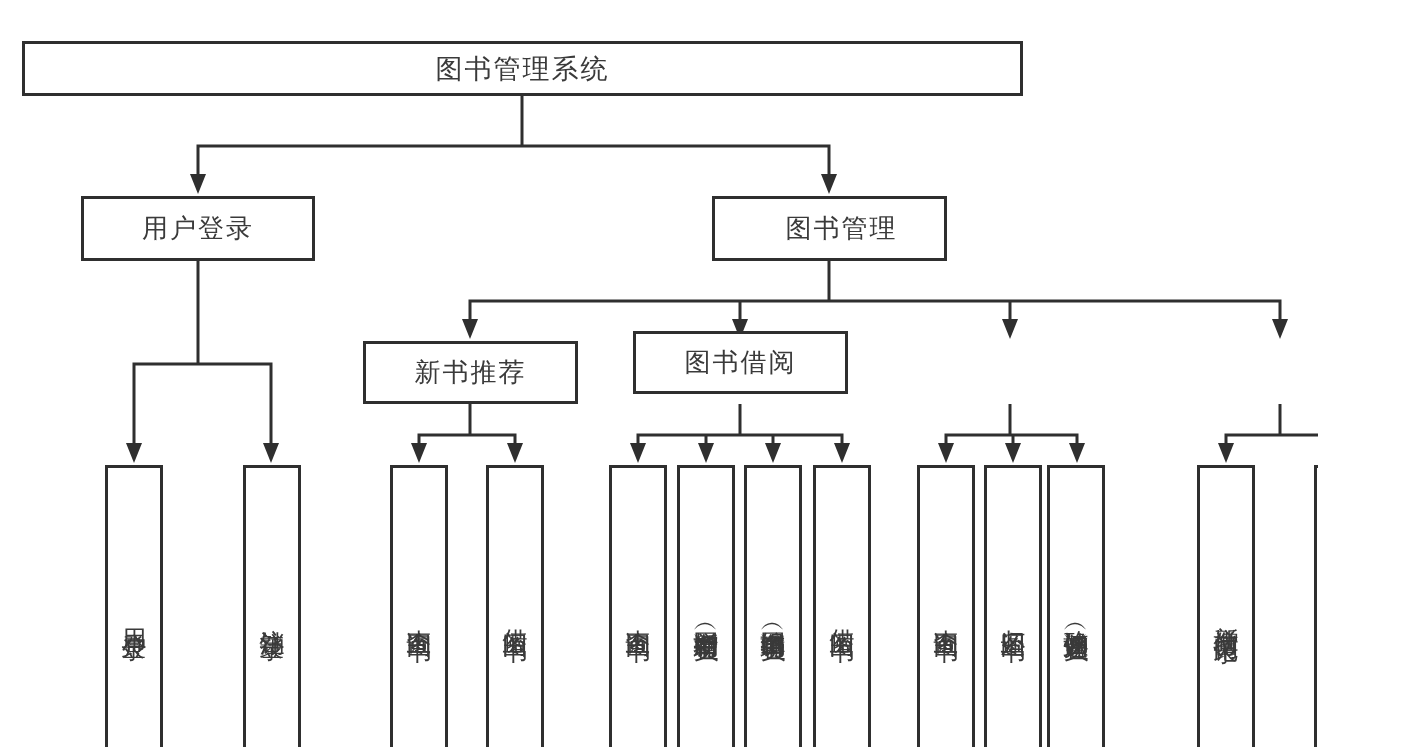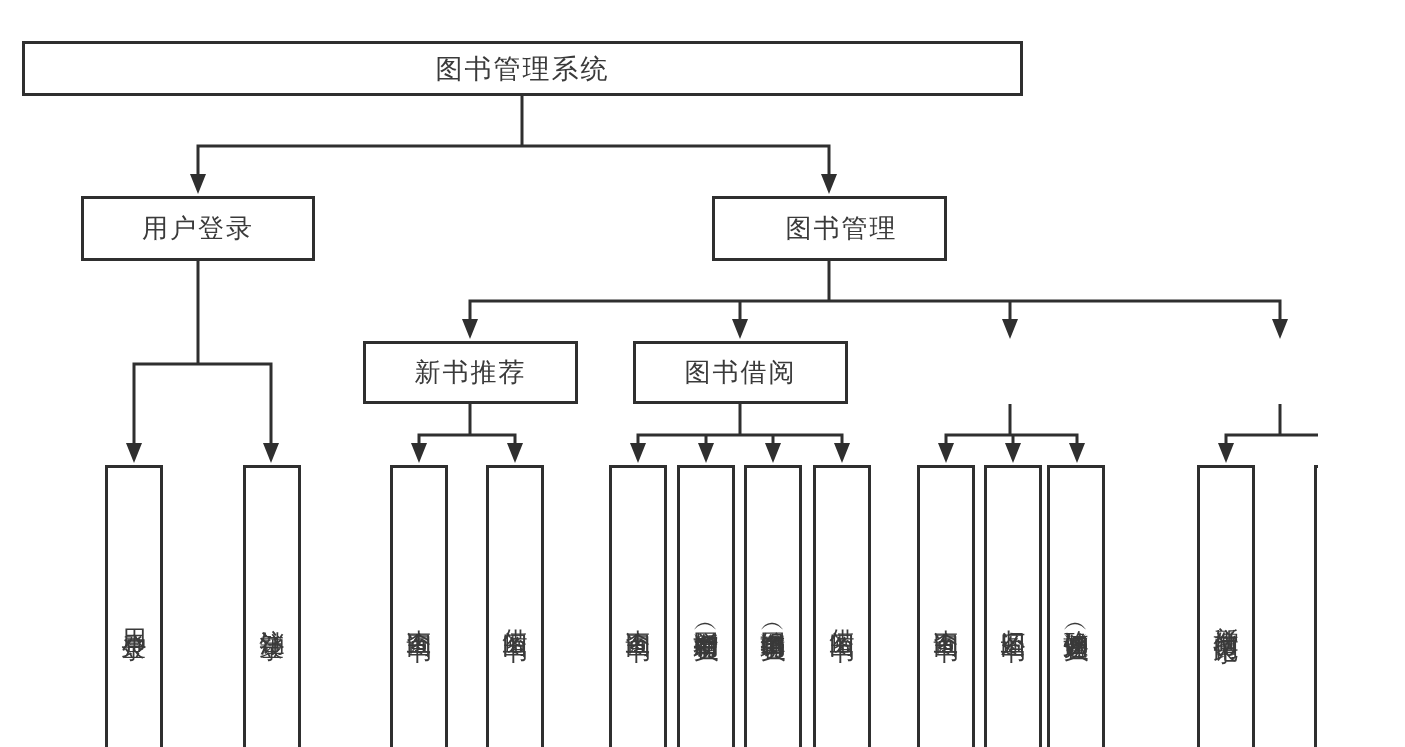--- a/index.html
+++ b/index.html
@@ -29,21 +29,21 @@
     justify-content: center;
     font-size: 26px;
     z-index: 2;
     letter-spacing: 2px;
     text-align: center;
   }
   .node.root { left: 22px; top: 13px; width: 1001px; height: 55px; font-size: 27px; }
   .node.b-user   { left: 81px;  top: 168px; width: 234px; height: 65px; }
   .node.b-mgmt   { left: 712px; top: 168px; width: 235px; height: 65px; padding-left: 24px; }
   .node.s-newrec { left: 363px; top: 313px; width: 215px; height: 63px; }
-  .node.s-borrow { left: 633px; top: 313px; width: 215px; height: 63px; text-align: right; }
+  .node.s-borrow { left: 633px; top: 303px; width: 215px; height: 63px; text-align: right; }
   .node.s-curr   { left: 903px; top: 313px; width: 215px; height: 63px; }
   .node.s-rec    { left: 1172px; top: 313px; width: 215px; height: 63px; }
   .vnode {
     position: absolute;
     box-sizing: border-box;
     border: 3px solid #2f2f2f;
     background: #ffffff;
     color: #3a3a3a;
     top: 437px;
     width: 58px;

